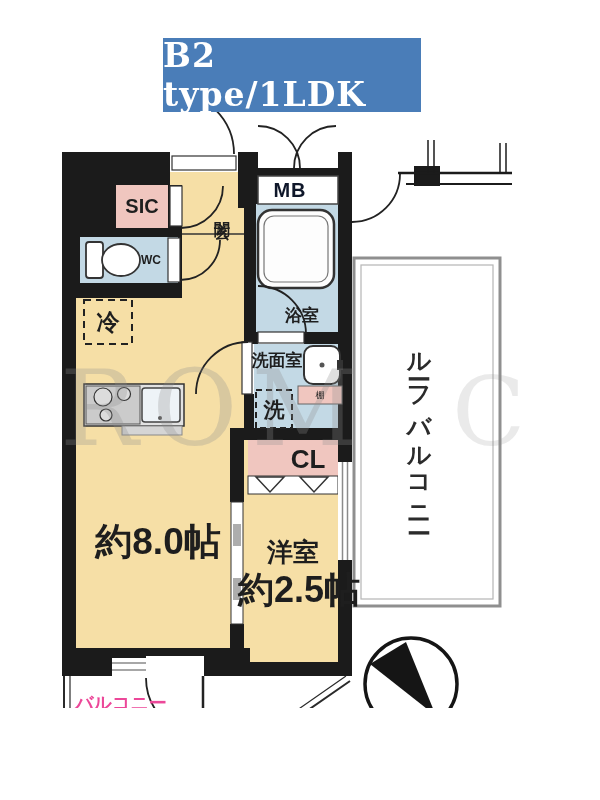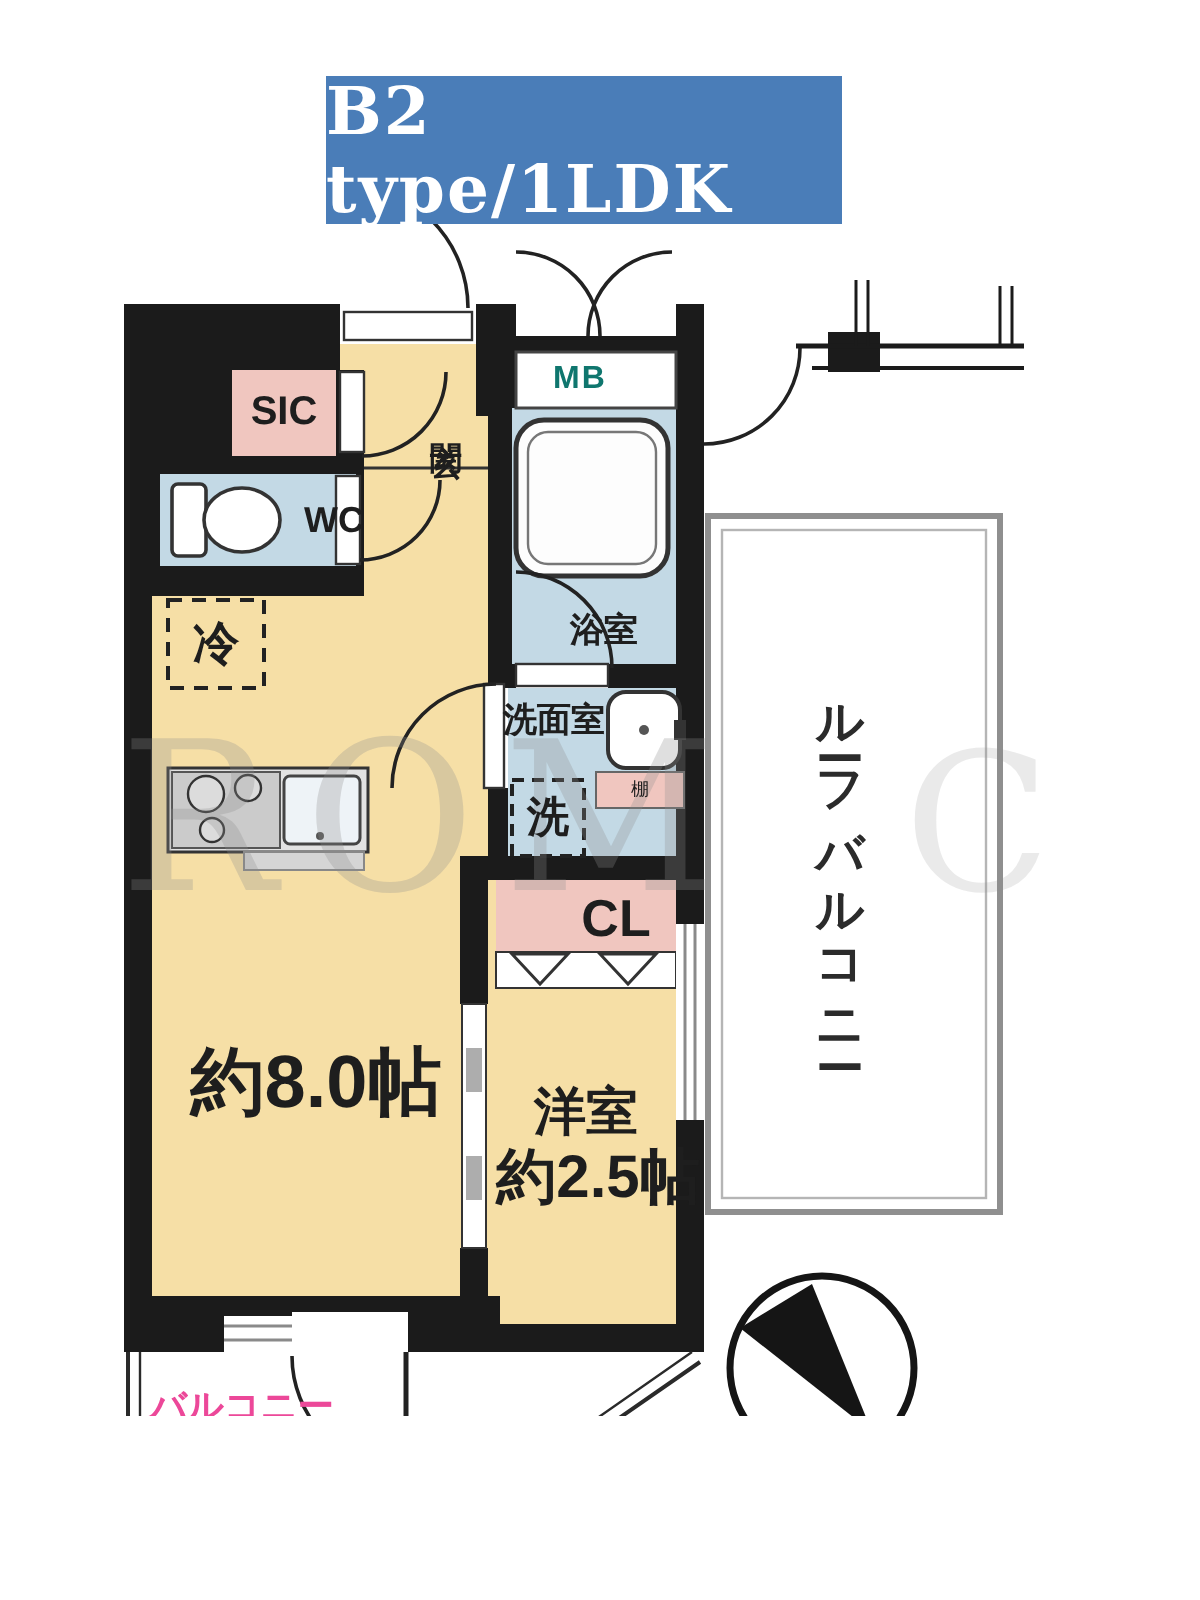--- a/index.html
+++ b/index.html
@@ -155,36 +155,36 @@
     </g>
 
     <g>
       <circle cx="411" cy="684" r="46" fill="#ffffff" stroke="#151515" stroke-width="3.5"></circle>
       <polygon points="370,664 406,642 436,716" fill="#151515"></polygon>
     </g>
   </svg>
 
   <div class="lbl b" style="left:142px;top:206px;font-size:20px;">SIC</div>
   <div class="lbl vtext" style="left:222px;top:209px;font-size:16px;font-weight:bold;">玄関</div>
-  <div class="lbl b" style="left:290px;top:190px;font-size:16px;letter-spacing:1px;color:#0f766e;">MB</div>
-  <div class="lbl b" style="left:167px;top:260px;font-size:18px;">WC</div>
+  <div class="lbl b" style="left:290px;top:190px;font-size:20px;letter-spacing:1px;color:#0f172a;">MB</div>
+  <div class="lbl b" style="left:151px;top:260px;font-size:12px;">WC</div>
   <div class="lbl b" style="left:302px;top:303px;font-size:17px;margin-top:12px;">浴室</div>
   <div class="lbl b" style="left:108px;top:322px;font-size:23px;">冷</div>
   <div class="lbl b" style="left:277px;top:360px;font-size:17px;">洗面室</div>
   <div class="lbl b" style="left:274px;top:409px;font-size:21px;">洗</div>
   <div class="lbl" style="left:320px;top:395px;font-size:9px;">棚</div>
   <div class="lbl b" style="left:293px;top:459px;font-size:26px;margin-left:15px;">CL</div>
 
   <div class="lbl b center" style="left:158px;top:542px;line-height:1.15;">
     <div style="font-size:37px;">約8.0帖</div>
   </div>
 
   <div class="lbl b center" style="left:293px;top:574px;line-height:1.2;">
     <div style="font-size:26px;">洋室</div>
-    <div style="font-size:30px;margin-left:12px;">約2.5帖</div>
+    <div style="font-size:36px;margin-left:12px;">約2.5帖</div>
   </div>
 
   <div class="lbl b vtext" style="left:419px;top:430px;font-size:24px;letter-spacing:3px;color:#2b2b2b;">ルーフバルコニー</div>
   <div class="lbl" style="left:121px;top:703px;font-size:18px;font-weight:bold;color:#ec4899;">バルコニー</div>
 
   <div class="lbl b" style="left:453px;top:737px;font-size:40px;transform:translate(-50%,-50%) rotate(118deg);">N</div>
 
 </div>
 
 </body></html>

